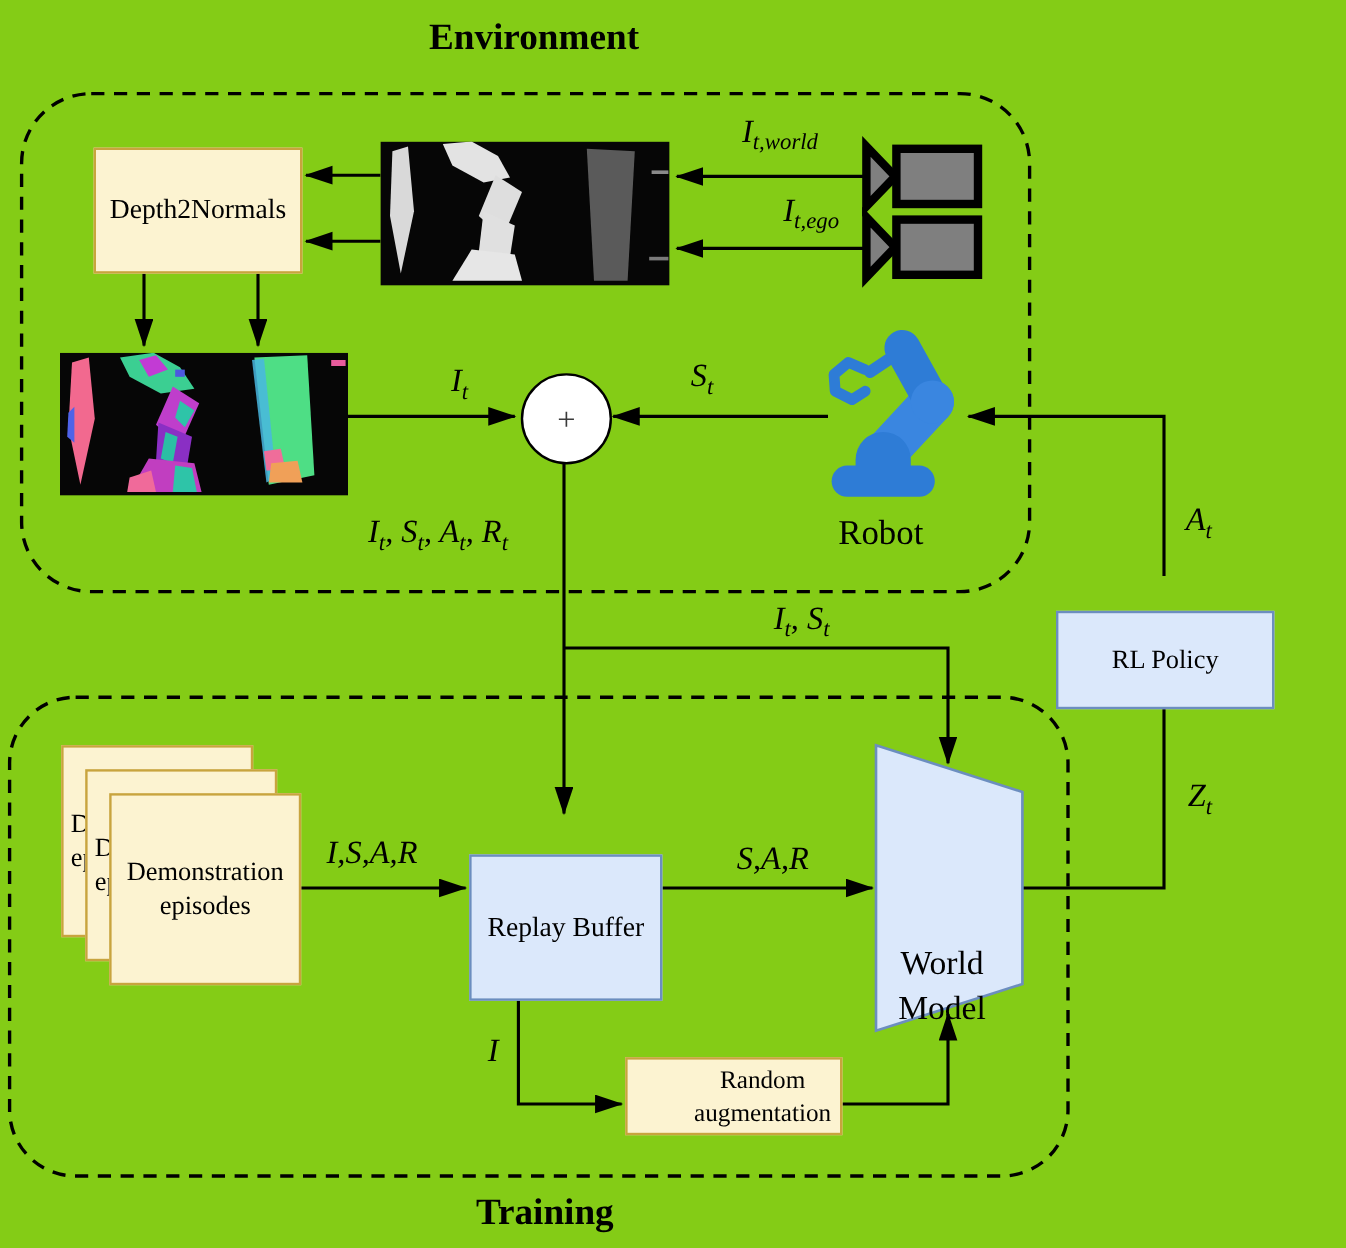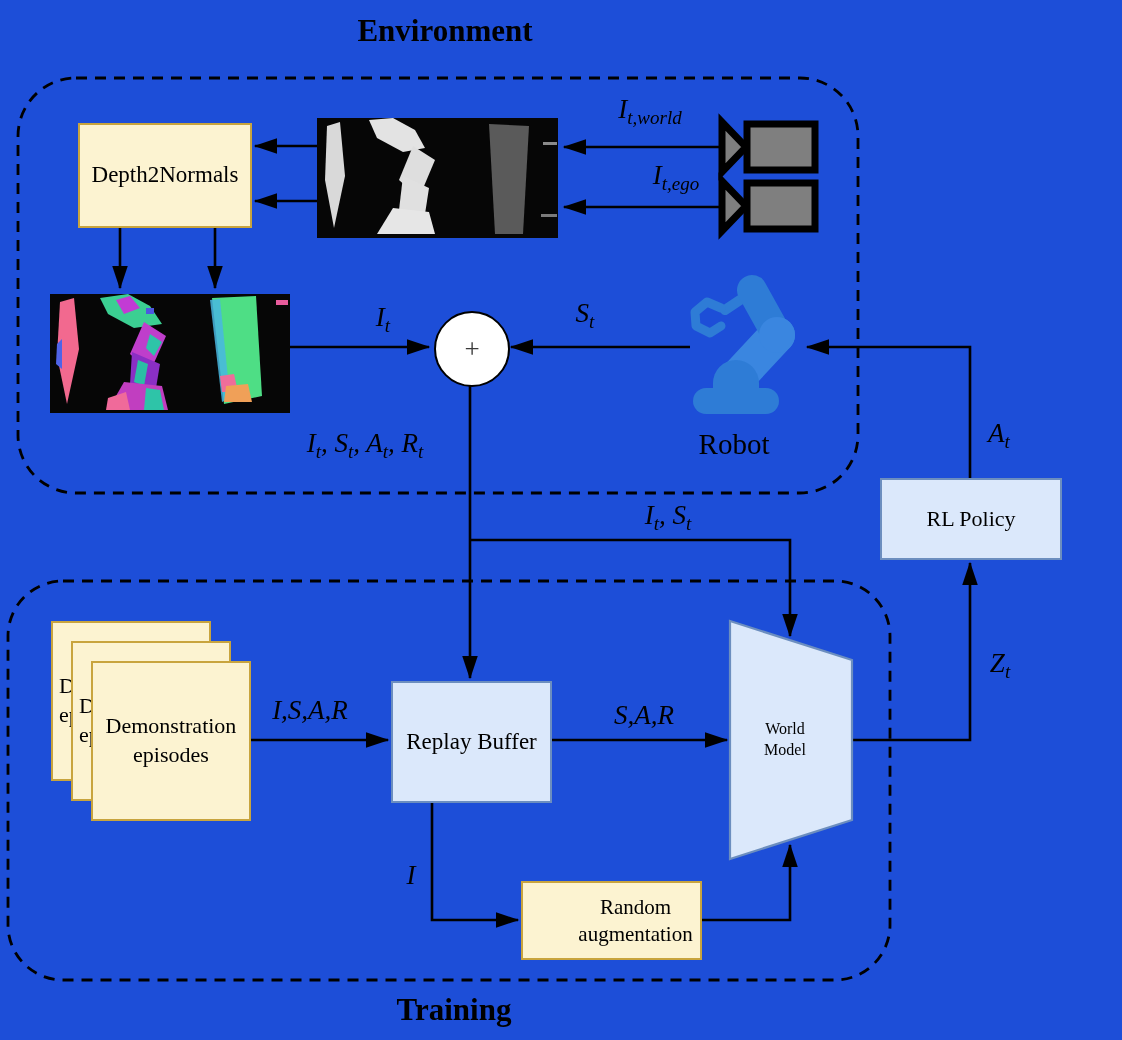--- a/index.html
+++ b/index.html
@@ -1,52 +1,52 @@
 <!DOCTYPE html>
 <html style="--yellow-fill: #fcf3d1; --yellow-stroke: #c8a43e; --blue-fill: #dbe8fb; --blue-stroke: #6c8ebf; --camera-gray: #7f7f7f; --robot-blue: #2e7cd6; --robot-blue-light: #3a86e0; --line: #000000;"><head>
 <meta charset="utf-8">
 <style>
   html,body{margin:0;padding:0;background:#ffffff;}
   #diagram{
-    position:relative;width:1122px;height:1040px;background:#1d4ed8;
+    position:relative;width:1122px;height:1040px;background:#84cc16;
     font-family:"Liberation Serif", serif;color:#000;overflow:hidden;
   }
   .abs{position:absolute;}
   .title{
     position:absolute;transform:translateX(-50%);
     font-weight:bold;font-size:31px;white-space:nowrap;
   }
   .box{
     position:absolute;box-sizing:border-box;display:flex;flex-direction:column;
     align-items:center;justify-content:center;text-align:left;line-height:1.25;
   }
   .yellow{background:var(--yellow-fill);border:2px solid var(--yellow-stroke);}
-  .blue{background:var(--blue-fill);border:2px solid var(--blue-stroke);}
+  .blue{background:var(--blue-fill);border:2px solid var(--blue-stroke);margin-top:31px;}
   .mathlabel{
     position:absolute;transform:translateX(-50%);
     font-style:italic;font-size:27px;white-space:nowrap;
   }
   .mathlabel sub{font-size:19px;line-height:0;font-style:italic;}
   .plainlabel{position:absolute;transform:translateX(-50%);white-space:nowrap;}
   #plus-circle{
     position:absolute;left:434px;top:311px;width:72px;height:72px;
     border:2.5px solid #000;border-radius:50%;background:#fff;
     display:flex;align-items:center;justify-content:center;
     font-size:27px;color:#3a3a3a;z-index:3;
   }
   svg{display:block;}
   .wire{stroke:#000;stroke-width:2.6;fill:none;}
   .dashedframe{stroke:#000;stroke-width:2.8;fill:none;stroke-dasharray:11 8;}
   .cam-part{fill:var(--camera-gray);stroke:#000;stroke-width:7;stroke-linejoin:miter;}
   .demo-sq{line-height:1.3;}
   .demo-back{justify-content:center;align-items:flex-start;text-align:left;padding-left:6px;}
   #world-model-label{
     position:absolute;left:730px;top:621px;width:110px;height:238px;
-    display:flex;flex-direction:column;align-items:center;justify-content:center;
-    font-size:16px;line-height:1.3;z-index:3;text-align:center;
+    display:flex;flex-direction:column;align-items:center;justify-content:flex-end;
+    font-size:28px;line-height:1.3;z-index:3;text-align:center;
   }
 </style>
 </head>
 <body>
 
 <div id="diagram">
 
   <svg class="abs" style="left:0;top:0;z-index:1;" width="1122" height="1040" viewBox="0 0 1122 1040">
     <defs>
       <marker id="ah" markerWidth="11" markerHeight="8" refX="8.5" refY="3" orient="auto" markerUnits="strokeWidth">
@@ -162,21 +162,21 @@
 
   <div class="box blue" style="left:391px;top:681px;width:161px;height:122px;font-size:23px;z-index:2;">
     <span>Replay Buffer</span>
   </div>
 
   <div id="world-model-label">
     <span>World</span>
     <span>Model</span>
   </div>
 
-  <div class="box yellow" style="left:521px;top:881px;width:181px;height:79px;font-size:21px;z-index:2;padding-left:48px;">
+  <div class="box yellow" style="left:521px;top:881px;width:181px;height:65px;font-size:21px;z-index:2;padding-left:48px;">
     <span>Random</span>
     <span>augmentation</span>
   </div>
 
   <div class="mathlabel" style="left:650px;top:94px;"><span>I</span><sub>t,world</sub></div>
   <div class="mathlabel" style="left:632px;top:160px;margin-left:44px;"><span>I</span><sub>t,ego</sub></div>
   <div class="mathlabel" style="left:343px;top:302px;margin-left:40px;"><span>I</span><sub>t</sub></div>
   <div class="mathlabel" style="left:585px;top:298px;"><span>S</span><sub>t</sub></div>
   <div class="mathlabel" style="left:365px;top:428px;"><span>I</span><sub>t</sub><span>, S</span><sub>t</sub><span>, A</span><sub>t</sub><span>, R</span><sub>t</sub></div>
   <div class="mathlabel" style="left:999px;top:418px;"><span>A</span><sub>t</sub></div>

